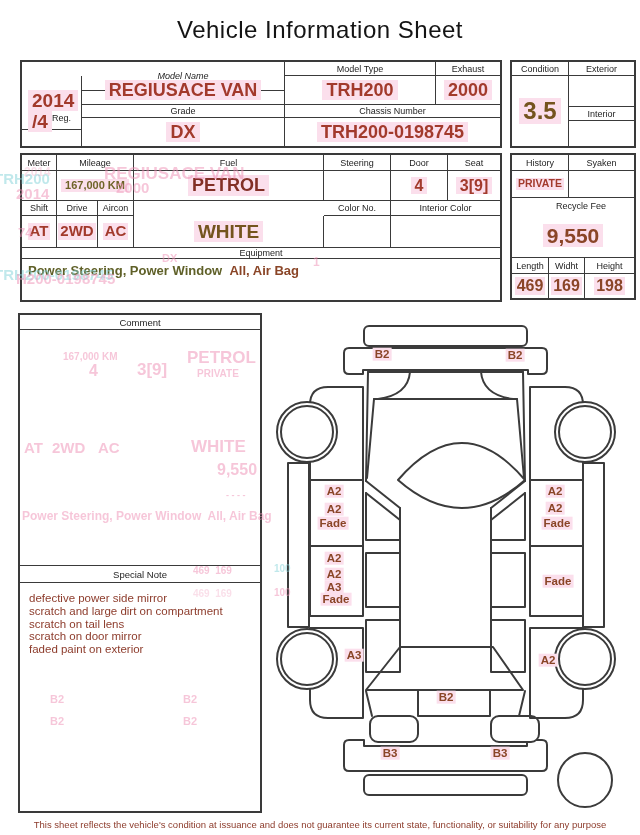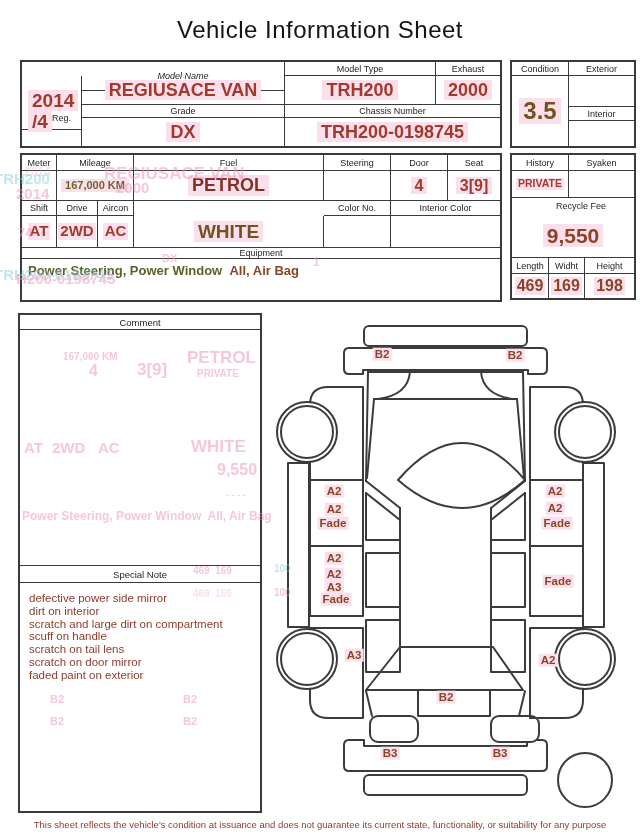--- a/index.html
+++ b/index.html
@@ -158,23 +158,21 @@
       <span class="hl" style="padding:0 2px;">198</span>
     </div>
   </div>
 
   <div class="block" style="left:18px;top:313px;width:244px;height:500px;padding-left:22px;">
     <div class="cell hdr bb" style="left:0;top:0;width:240px;height:15px;font-size:9.5px;">Comment</div>
     <div class="cell" style="left:0;top:15px;width:240px;height:235px;"></div>
     <div class="cell hdr bt bb" style="left:0;top:250px;width:240px;height:18px;font-size:9.5px;">Special Note</div>
     <div class="note-lines" id="note-lines">
         <div class="note-line">defective power side mirror</div>
-        <div class="note-line">dirt on interior</div>
         <div class="note-line">scratch and large dirt on compartment</div>
-        <div class="note-line">scuff on handle</div>
         <div class="note-line">scratch on tail lens</div>
         <div class="note-line">scratch on door mirror</div>
         <div class="note-line">faded paint on exterior</div>
       </div>
   </div>
 
   <div id="diagram" style="position:absolute;left:270px;top:310px;width:370px;height:500px;">
     <svg viewBox="0 0 370 500" width="370" height="500">
       <g fill="none" stroke="#3b3b3b" stroke-width="2" stroke-linejoin="round" stroke-linecap="round">
         <g>

